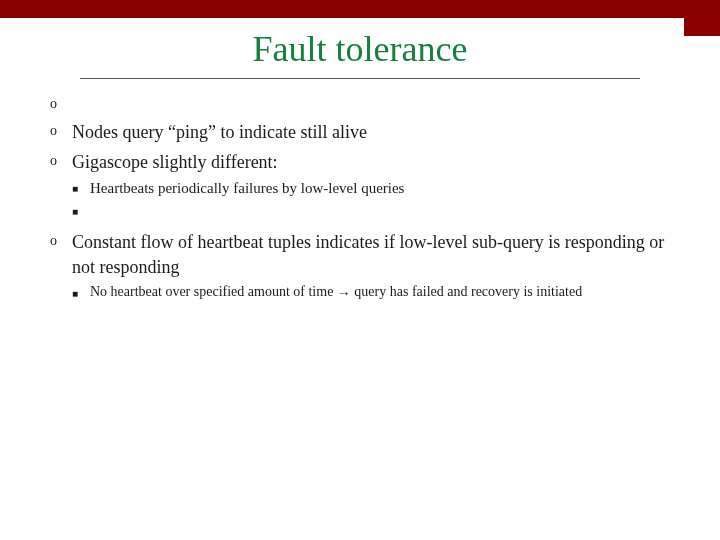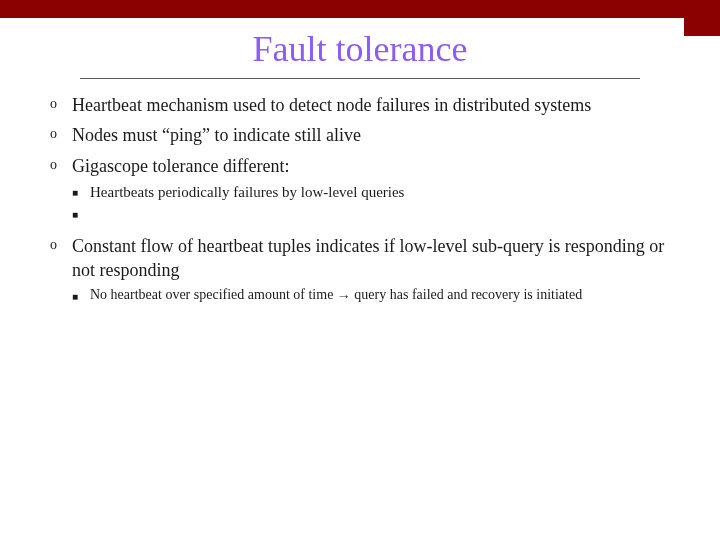--- a/index.html
+++ b/index.html
@@ -47,21 +47,21 @@
     .slide-content {
       padding: 18px 40px 20px 40px;
       position: relative;
     }
 
     .slide-title {
       text-align: center;
       font-family: Georgia, serif;
       font-size: 36px;
       font-weight: normal;
-      color: #8b5cf6;
+      color: #15803d;
       margin-bottom: 8px;
       padding-top: 10px;
     }
 
     .content-area {
       padding: 14px 10px 0 10px;
     }
 
     .bullet-list {
       list-style: none;
@@ -142,32 +142,31 @@
 
 <div class="slide-content">
   <h1 class="slide-title">Fault tolerance</h1>
   <hr class="title-rule">
 
   <div class="content-area">
     <ul class="bullet-list">
 
       <li>
         <span class="bullet-marker">o</span>
-        <span>Heartbeat mechanism used to detect node failures in distributed systems</span>
       </li>
 
       <li>
         <span class="bullet-marker">o</span>
-        <span>Nodes must “ping” to indicate still alive</span>
+        <span>Nodes query “ping” to indicate still alive</span>
       </li>
 
       <li style="flex-direction: column;">
         <div style="display:flex; align-items:flex-start;">
           <span class="bullet-marker">o</span>
-          <span>Gigascope tolerance different:</span>
+          <span>Gigascope slightly different:</span>
         </div>
         <ul class="sub-list">
           <li>
             <span class="sub-bullet-marker">■</span>
             <span>Heartbeats periodically failures by low-level queries</span>
           </li>
           <li>
             <span class="sub-bullet-marker">■</span>
           </li>
         </ul>

